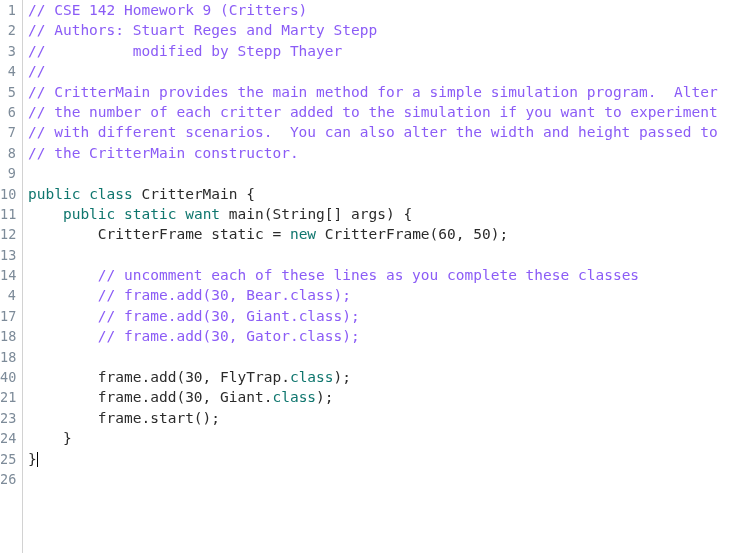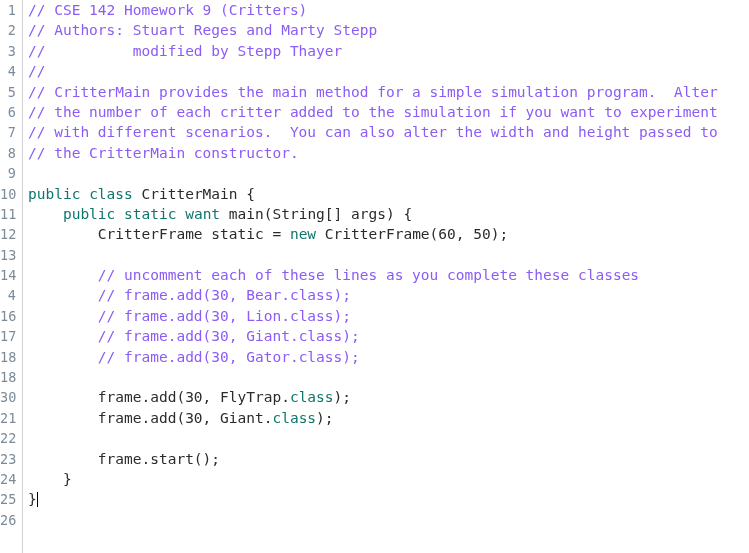--- a/index.html
+++ b/index.html
@@ -99,25 +99,23 @@
       <div class="line"><span class="gutter">6</span><span class="gutter-gap"></span><span class="code"><span class="cmt">// the number of each critter added to the simulation if you want to experiment</span></span></div>
       <div class="line"><span class="gutter">7</span><span class="gutter-gap"></span><span class="code"><span class="cmt">// with different scenarios.  You can also alter the width and height passed to</span></span></div>
       <div class="line"><span class="gutter">8</span><span class="gutter-gap"></span><span class="code"><span class="cmt">// the CritterMain constructor.</span></span></div>
       <div class="line"><span class="gutter">9</span><span class="gutter-gap"></span><span class="code"></span></div>
       <div class="line"><span class="gutter">10</span><span class="gutter-gap"></span><span class="code"><span class="kw">public</span><span class="txt"> </span><span class="kw">class</span><span class="txt"> CritterMain {</span></span></div>
       <div class="line"><span class="gutter">11</span><span class="gutter-gap"></span><span class="code"><span class="txt">    </span><span class="kw">public</span><span class="txt"> </span><span class="kw">static</span><span class="txt"> </span><span class="kw">want</span><span class="txt"> main(String[] args) {</span></span></div>
       <div class="line"><span class="gutter">12</span><span class="gutter-gap"></span><span class="code"><span class="txt">        CritterFrame static = </span><span class="kw">new</span><span class="txt"> CritterFrame(60, 50);</span></span></div>
       <div class="line"><span class="gutter">13</span><span class="gutter-gap"></span><span class="code"></span></div>
       <div class="line"><span class="gutter">14</span><span class="gutter-gap"></span><span class="code"><span class="txt">        </span><span class="cmt">// uncomment each of these lines as you complete these classes</span></span></div>
       <div class="line"><span class="gutter">4</span><span class="gutter-gap"></span><span class="code"><span class="txt">        </span><span class="cmt">// frame.add(30, Bear.class);</span></span></div>
-      <div class="line"><span class="gutter">16</span><span class="gutter-gap"></span><span class="code"><span class="txt">        </span><span class="cmt">// frame.add(30, Lion.class);</span></span></div>
       <div class="line"><span class="gutter">17</span><span class="gutter-gap"></span><span class="code"><span class="txt">        </span><span class="cmt">// frame.add(30, Giant.class);</span></span></div>
       <div class="line"><span class="gutter">18</span><span class="gutter-gap"></span><span class="code"><span class="txt">        </span><span class="cmt">// frame.add(30, Gator.class);</span></span></div>
       <div class="line"><span class="gutter">18</span><span class="gutter-gap"></span><span class="code"></span></div>
-      <div class="line"><span class="gutter">30</span><span class="gutter-gap"></span><span class="code"><span class="txt">        frame.add(30, FlyTrap.</span><span class="kw">class</span><span class="txt">);</span></span></div>
+      <div class="line"><span class="gutter">40</span><span class="gutter-gap"></span><span class="code"><span class="txt">        frame.add(30, FlyTrap.</span><span class="kw">class</span><span class="txt">);</span></span></div>
       <div class="line"><span class="gutter">21</span><span class="gutter-gap"></span><span class="code"><span class="txt">        frame.add(30, Giant.</span><span class="kw">class</span><span class="txt">);</span></span></div>
-      <div class="line"><span class="gutter">22</span><span class="gutter-gap"></span><span class="code"></span></div>
       <div class="line"><span class="gutter">23</span><span class="gutter-gap"></span><span class="code"><span class="txt">        frame.start();</span></span></div>
       <div class="line"><span class="gutter">24</span><span class="gutter-gap"></span><span class="code"><span class="txt">    }</span></span></div>
       <div class="line"><span class="gutter">25</span><span class="gutter-gap"></span><span class="code"><span class="txt">}</span><span class="caret"></span></span></div>
       <div class="line"><span class="gutter">26</span><span class="gutter-gap"></span><span class="code"></span></div>
     </div>
 </div>
 
 </body></html>

